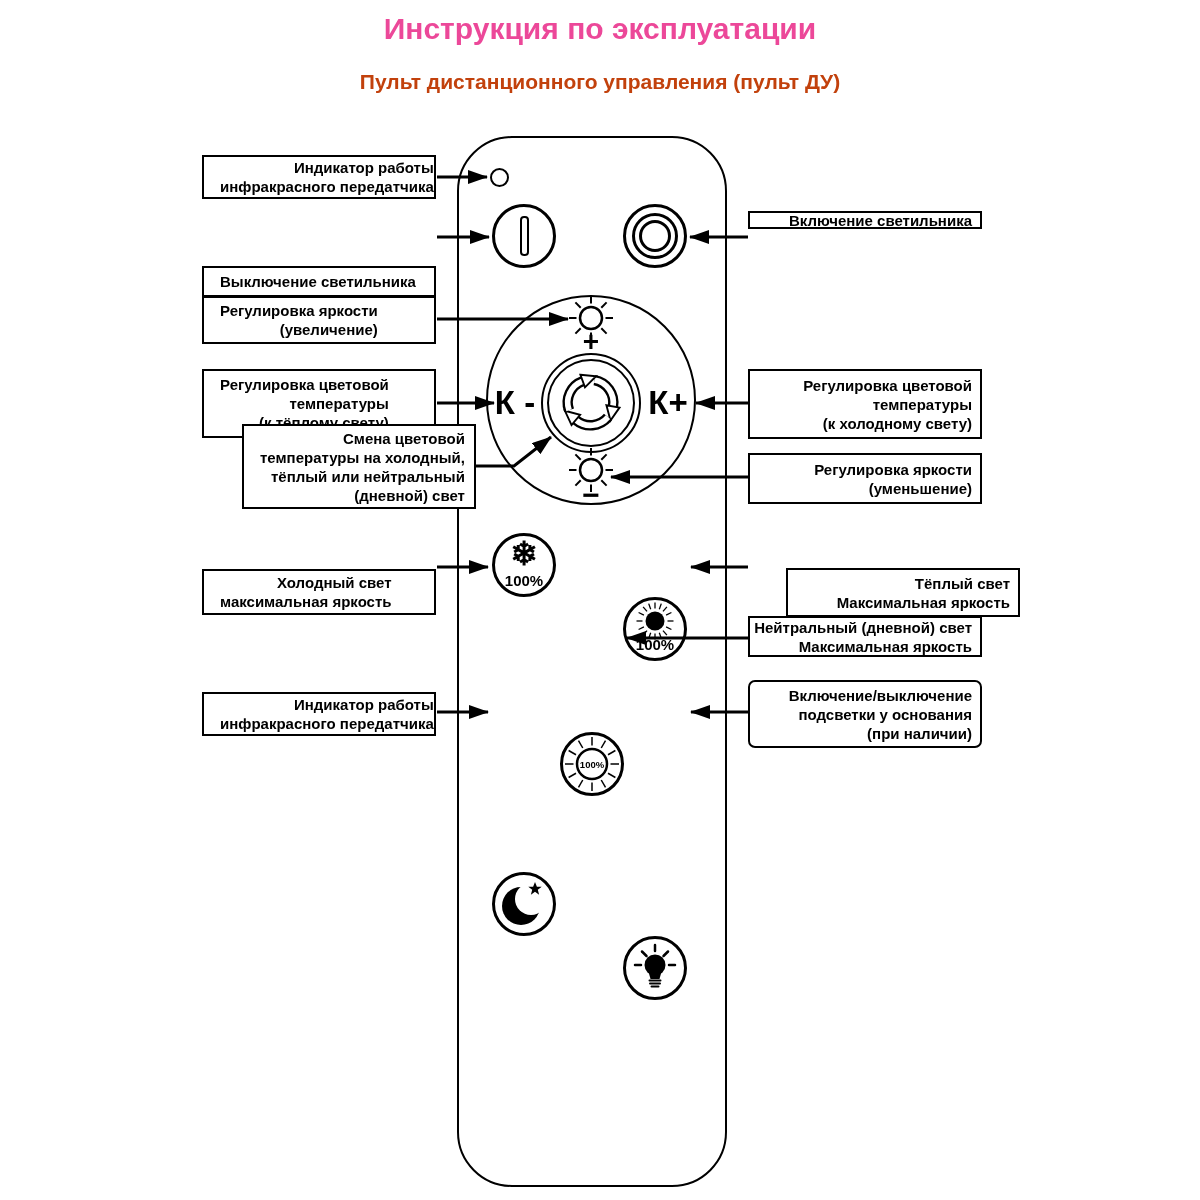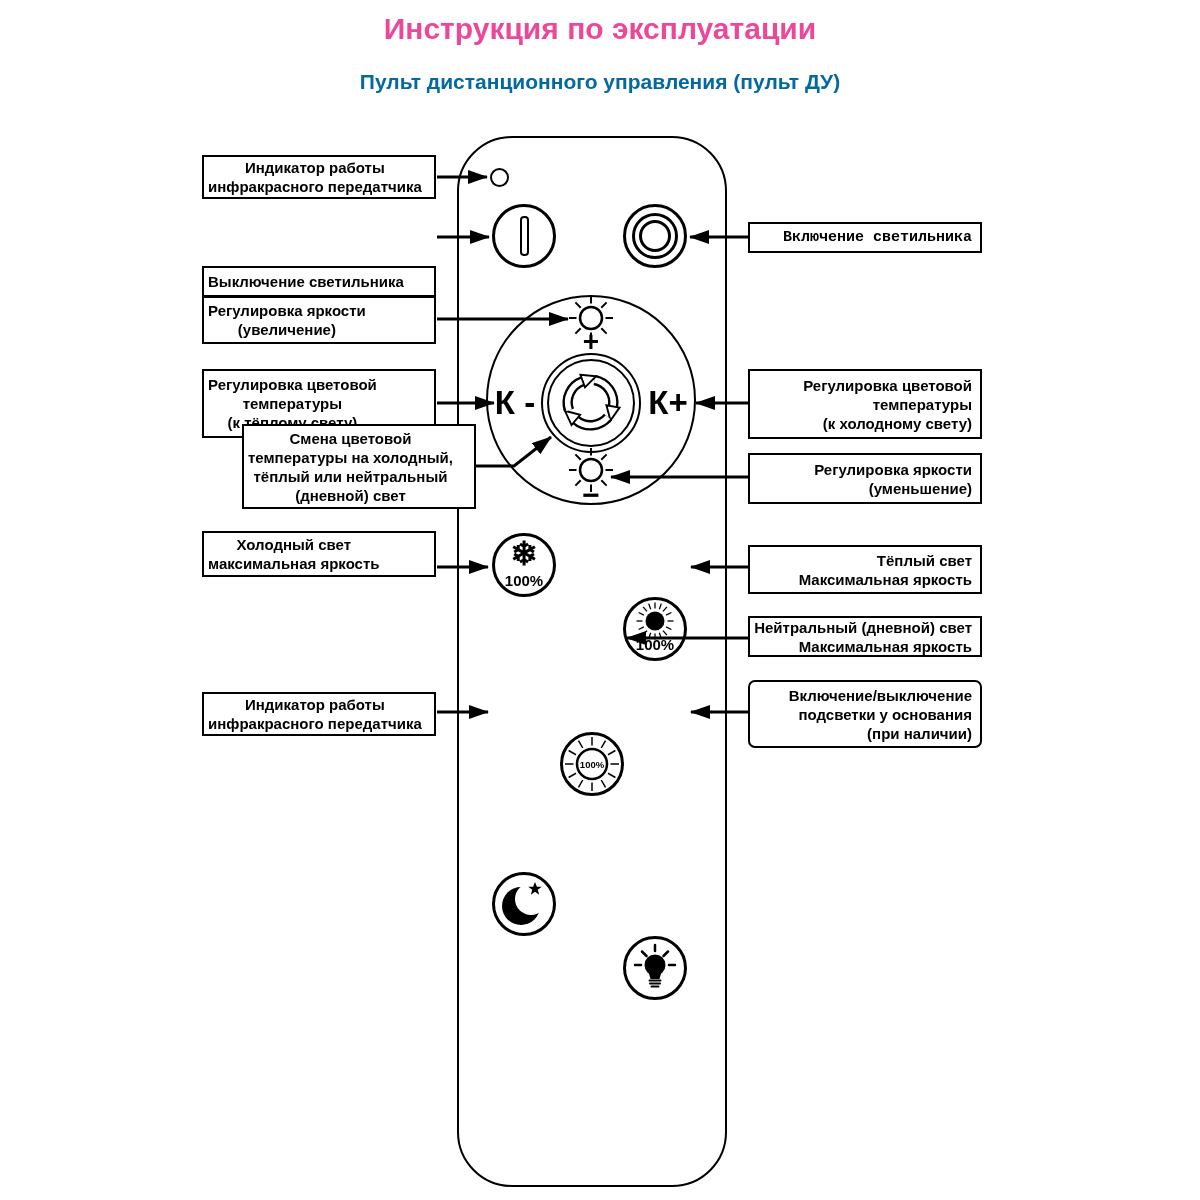--- a/index.html
+++ b/index.html
@@ -7,34 +7,34 @@
   .page {
     position: relative; width: 1200px; height: 1200px; background: #fff;
     font-family: "Liberation Sans", sans-serif; overflow: hidden;
   }
   .title {
     position: absolute; top: 12px; left: 0; width: 100%;
     text-align: center; font-size: 30px; font-weight: bold; color: #ec4899;
   }
   .subtitle {
     position: absolute; top: 70px; left: 0; width: 100%;
-    text-align: center; font-size: 21px; font-weight: bold; color: #0369a1;
+    text-align: center; font-size: 21px; font-weight: bold; color: #c2410c;
   }
   .remote {
     position: absolute; left: 457px; top: 136px; width: 270px; height: 1051px;
     border: 2.5px solid #000; border-radius: 55px; background: #fff; z-index: 1;
   }
   .overlay { position: absolute; left: 0; top: 0; z-index: 6; pointer-events: none; }
   .lbox {
     position: absolute; border: 2px solid #000; background: #fff; z-index: 10;
     display: flex; align-items: center;
     font-size: 15px; line-height: 19px; font-weight: bold; color: #000;
   }
   .lbox span { white-space: pre-line; }
-  .lbox.left  { left: 202px; width: 234px; padding-left: 4px;  text-align: center; }
+  .lbox.left  { left: 202px; width: 234px; padding-left: 16px;  text-align: right; }
   .lbox.right { left: 748px; width: 234px; padding-right: 8px; justify-content: flex-end; text-align: right; }
   .circ { position: absolute; border: 3px solid #000; border-radius: 50%; background: #fff; z-index: 2; }
   .led { left: 490px; top: 168px; width: 19px; height: 19px; border-width: 2px; }
   .btn { width: 64px; height: 64px; }
   .btn-off { left: 492px; top: 204px; display: flex; align-items: center; justify-content: center; }
   .off-bar { width: 9px; height: 40px; border: 2.5px solid #000; border-radius: 4px; background: #fff; }
   .btn-on { left: 623px; top: 204px; }
   .on-ring  { position: absolute; inset: 6px;  border: 3px solid #000; border-radius: 50%; }
   .on-ring2 { position: absolute; inset: 13px; border: 3px solid #000; border-radius: 50%; }
   .dial { left: 486px; top: 295px; width: 210px; height: 210px; border-width: 2.5px; z-index: 2; }
@@ -249,42 +249,42 @@
     <span>Регулировка цветовой
 температуры
 (к тёплому свету)</span>
   </div>
   <div class="lbox left" style="top:424px; height:85px;margin-left:40px;">
     <span>Смена цветовой
 температуры на холодный,
 тёплый или нейтральный
 (дневной) свет</span>
   </div>
-  <div class="lbox left" style="top:531px; height:46px;">
+  <div class="lbox left" style="top:569px; height:46px;">
     <span>Холодный свет
 максимальная яркость</span>
   </div>
   <div class="lbox left" style="top:692px; height:44px;">
     <span>Индикатор работы
 инфракрасного передатчика</span>
   </div>
 
-  <div class="lbox right" style="top:222px; height:31px;font-family:Liberation Mono, monospace;">
+  <div class="lbox right" style="top:211px; height:18px;">
     <span>Включение светильника</span>
   </div>
   <div class="lbox right" style="top:369px; height:70px;">
     <span>Регулировка цветовой
 температуры
 (к холодному свету)</span>
   </div>
   <div class="lbox right" style="top:453px; height:51px;">
     <span>Регулировка яркости
 (уменьшение)</span>
   </div>
-  <div class="lbox right" style="top:545px; height:49px;">
+  <div class="lbox right" style="top:568px; height:49px;margin-left:38px;">
     <span>Тёплый свет
 Максимальная яркость</span>
   </div>
   <div class="lbox right" style="top:616px; height:41px;">
     <span>Нейтральный (дневной) свет
 Максимальная яркость</span>
   </div>
   <div class="lbox right" style="top:680px; height:68px;border-radius:7px;">
     <span>Включение/выключение
 подсветки у основания

